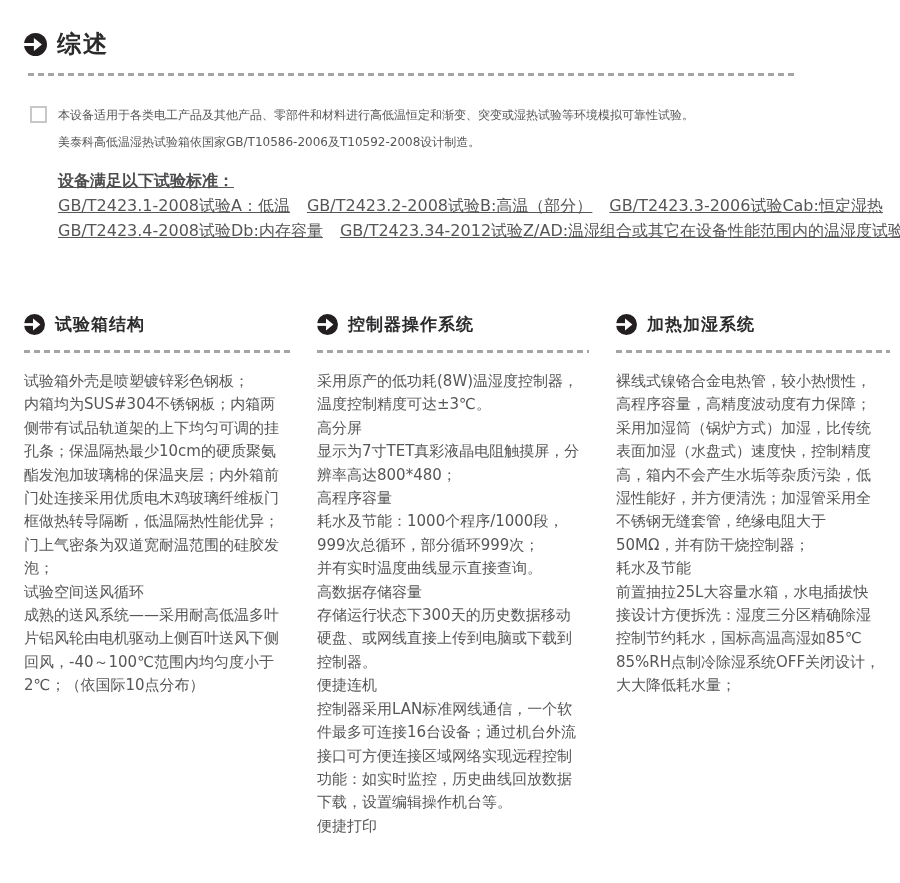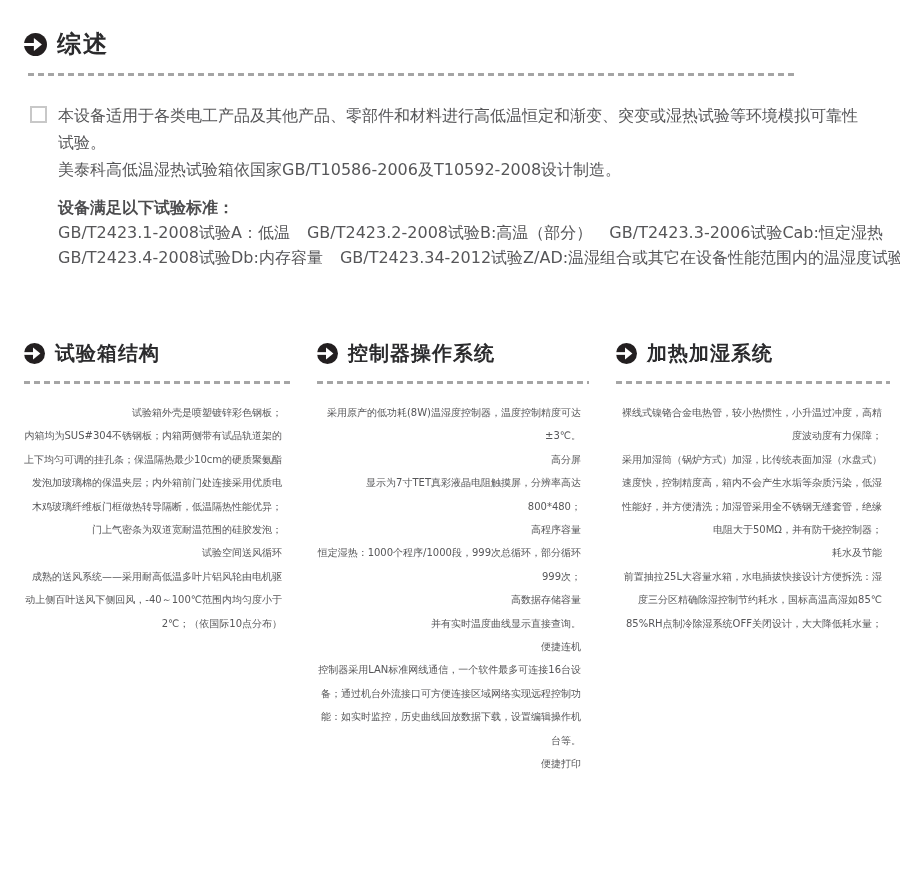--- a/index.html
+++ b/index.html
@@ -34,40 +34,40 @@
     background-image:repeating-linear-gradient(90deg,var(--dash) 0 6px,transparent 6px 10px);
   }
   .top-dashes{margin:13px 0 0 28px;width:769px;}
 
   
   .intro{display:flex;margin:26px 30px 0 30px;}
   .chk{
     flex:0 0 auto;width:17px;height:17px;margin-top:4px;
     border:2px solid var(--box-border);background:#fff;
   }
-  .intro-text{margin-left:11px;font-size:16px;line-height:27px;color:var(--body);}
+  .intro-text{margin-left:11px;font-size:12px;line-height:27px;color:var(--body);}
   .intro-text p{margin:0;}
 
   
-  .standards{margin:12px 30px 0 58px;font-size:16px;line-height:25px;}
+  .standards{margin:12px 30px 0 58px;font-size:16px;line-height:25px;text-decoration:underline;}
   .standards .std-head{font-weight:bold;color:#4c4c4e;}
   .std-row{display:flex;flex-wrap:nowrap;gap:17px;white-space:nowrap;}
 
   
   .cols{
     display:grid;
     grid-template-columns:272px 278px 280px;
     column-gap:21px;
     padding-left:24px;
     margin-top:70px;
   }
   .col .sec-header{margin-left:0;}
-  .col .sec-title{font-size:20px;letter-spacing:1px;}
+  .col .sec-title{font-size:17px;letter-spacing:1px;}
   .col-dashes{margin-top:14px;width:98%;}
-  .col-body{margin-top:17px;font-size:10px;line-height:23.4px;color:var(--body);padding-right:14px;text-align:right;}
+  .col-body{margin-top:17px;font-size:15px;line-height:23.4px;color:var(--body);padding-right:14px;}
   .col-body p{margin:0;}
 </style>
 </head>
 <body>
 
 <div class="page">
 
   <div class="sec-header top-header">
     <span class="icon-circ">
       <svg width="23" height="23" viewBox="0 0 20 20">
@@ -133,43 +133,44 @@
           </svg>
         </span>
         <span class="sec-title">控制器操作系统</span>
       </div>
       <div class="dashes col-dashes"></div>
       <div class="col-body">
           <p>采用原产的低功耗(8W)温湿度控制器，温度控制精度可达±3℃。</p>
           <p>高分屏</p>
           <p>显示为7寸TET真彩液晶电阻触摸屏，分辨率高达800*480；</p>
           <p>高程序容量</p>
-          <p>恒定湿热：1000个程序/1000段，999次总循环，部分循环999次；</p>
+          <p>耗水及节能：1000个程序/1000段，999次总循环，部分循环999次；</p>
+          <p>并有实时温度曲线显示直接查询。</p>
           <p>高数据存储容量</p>
-          <p>并有实时温度曲线显示直接查询。</p>
+          <p>存储运行状态下300天的历史数据移动硬盘、或网线直接上传到电脑或下载到控制器。</p>
           <p>便捷连机</p>
           <p>控制器采用LAN标准网线通信，一个软件最多可连接16台设备；通过机台外流接口可方便连接区域网络实现远程控制功能：如实时监控，历史曲线回放数据下载，设置编辑操作机台等。</p>
           <p>便捷打印</p>
         </div>
     </div>
 
     <div class="col">
       <div class="sec-header">
         <span class="icon-circ">
           <svg width="21" height="21" viewBox="0 0 20 20">
             <circle cx="10" cy="10" r="10" fill="#231f20"></circle>
             <path d="M0 8.7 H10 V11.3 H0 Z" fill="#ffffff"></path>
             <path d="M8.6 4.4 L15.6 10 L8.6 15.6 Z" fill="#ffffff"></path>
           </svg>
         </span>
         <span class="sec-title">加热加湿系统</span>
       </div>
       <div class="dashes col-dashes"></div>
       <div class="col-body">
-          <p>裸线式镍铬合金电热管，较小热惯性，小升温过冲度，高精度波动度有力保障；</p>
+          <p>裸线式镍铬合金电热管，较小热惯性，高程序容量，高精度波动度有力保障；</p>
           <p>采用加湿筒（锅炉方式）加湿，比传统表面加湿（水盘式）速度快，控制精度高，箱内不会产生水垢等杂质污染，低湿性能好，并方便清洗；加湿管采用全不锈钢无缝套管，绝缘电阻大于50MΩ，并有防干烧控制器；</p>
           <p>耗水及节能</p>
           <p>前置抽拉25L大容量水箱，水电插拔快接设计方便拆洗：湿度三分区精确除湿控制节约耗水，国标高温高湿如85℃ 85%RH点制冷除湿系统OFF关闭设计，大大降低耗水量；</p>
         </div>
     </div>
 
   </div>
 </div>
 
 </body></html>

